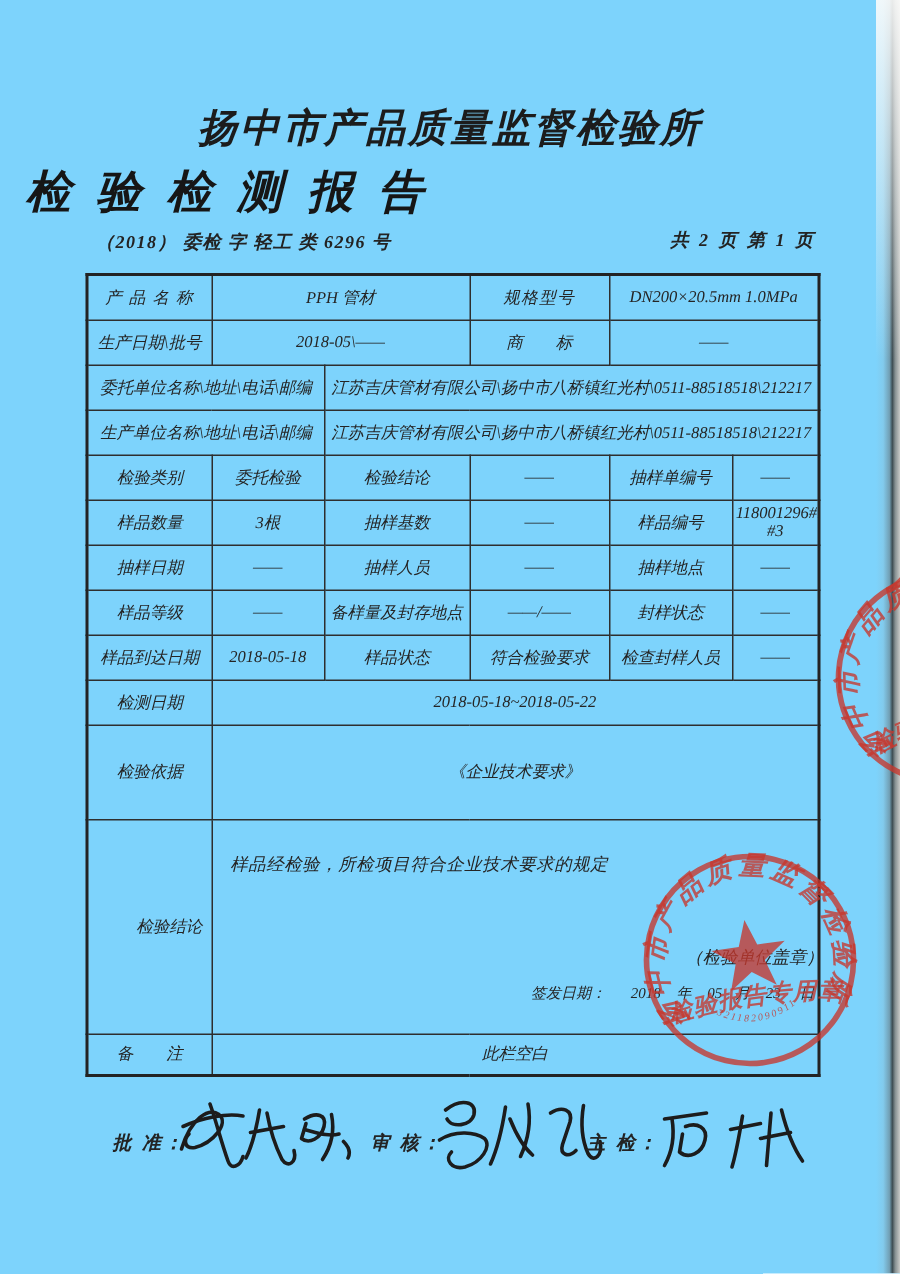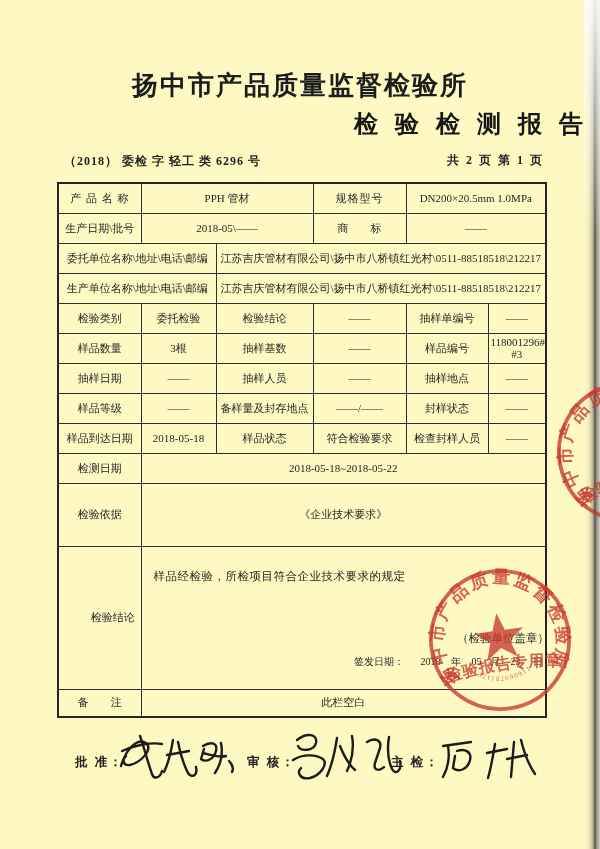--- a/index.html
+++ b/index.html
@@ -1,30 +1,30 @@
 <!DOCTYPE html>
 <html><head>
 <meta charset="utf-8">
 <style>
   * { margin:0; padding:0; box-sizing:border-box; }
   html,body { background:#ffffff; }
   body { width:600px; height:849px; font-family:"Liberation Serif","DejaVu Serif",serif; }
-  .page { position:relative; width:600px; height:849px; background:#fef9c3; overflow:hidden; color:#232323; }
+  .page { position:relative; width:600px; height:849px; background:#7dd3fc; overflow:hidden; color:#232323;font-style:italic; }
 
   
   .scan-edge { position:absolute; top:0; right:0; width:16px; height:849px;
     background:linear-gradient(90deg, rgba(180,175,168,0) 0%, rgba(160,155,148,0.15) 30%,
       rgba(100,96,92,0.45) 56%, rgba(45,43,40,0.8) 68%, rgba(135,132,127,0.85) 80%, rgba(205,202,197,0.95) 100%);}
   .scan-edge-top { position:absolute; top:0; right:0; width:16px; height:240px;
     background:linear-gradient(180deg, rgba(252,252,251,0.9) 0%, rgba(252,252,251,0) 100%); }
 
   .institute { position:absolute; top:68px; left:0; width:100%; text-align:center;
     font-size:26px; font-weight:bold; letter-spacing:2px; color:#1c1c1c; }
-  .report-title { position:absolute; top:108px; left:0; width:100%; text-align:right;
-    font-size:24px; font-weight:bold; letter-spacing:17px; text-indent:17px; color:#161616;padding-left:40px; }
+  .report-title { position:absolute; top:108px; left:0; width:100%; text-align:left;
+    font-size:30px; font-weight:bold; letter-spacing:17px; text-indent:17px; color:#161616; }
   .doc-no { position:absolute; top:153px; left:64px; font-size:12px; font-weight:bold; letter-spacing:1px; }
   .pages { position:absolute; top:152px; right:56px; font-size:12px; font-weight:bold; letter-spacing:2px; }
 
   table.report { position:absolute; top:182px; left:57px; width:488px;
     border-collapse:collapse; table-layout:fixed; border:2px solid #232323; }
   table.report td { border:1.5px solid #2e2e2e; font-size:11px; text-align:center;
     vertical-align:middle; padding:0 2px; color:#252525; overflow:hidden; }
   tr.h30 td { height:30px;margin-top:15px; }
   tr.h63 td { height:63px; }
   tr.h143 td { height:143px;padding-left:28px; }

